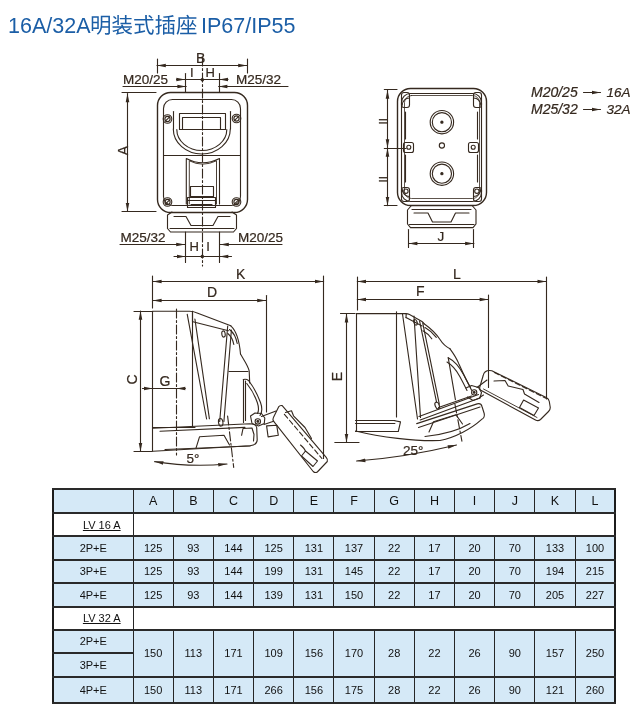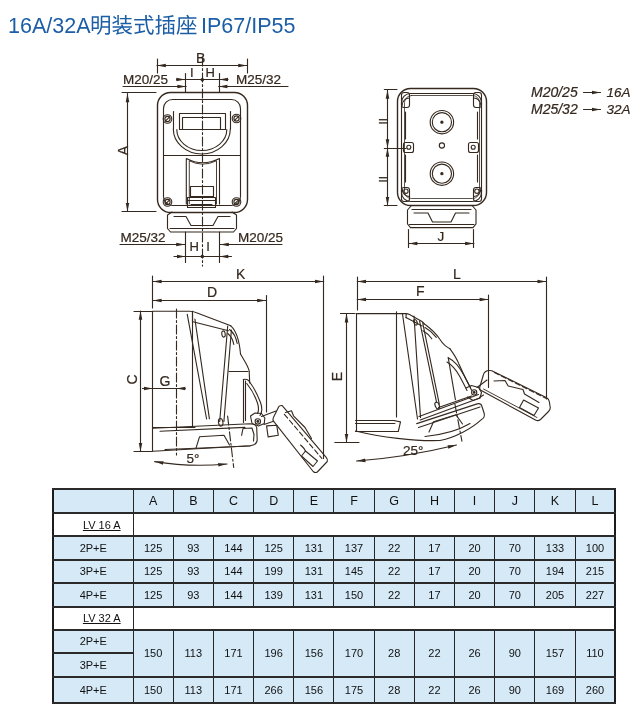--- a/index.html
+++ b/index.html
@@ -337,42 +337,42 @@
         </tr>
         <tr class="w">
           <td class="lbl" style="height:21px;padding-left:17px">LV 32 A</td>
           <td colspan="12"></td>
         </tr>
         <tr>
           <td class="lbl" style="height:21.5px">2P+E</td>
           <td rowspan="2">150</td>
           <td rowspan="2">113</td>
           <td rowspan="2">171</td>
-          <td rowspan="2">196</td>
+          <td rowspan="2">109</td>
           <td rowspan="2">156</td>
           <td rowspan="2">170</td>
           <td rowspan="2">28</td>
           <td rowspan="2">22</td>
           <td rowspan="2">26</td>
           <td rowspan="2">90</td>
           <td rowspan="2">157</td>
-          <td rowspan="2">110</td>
+          <td rowspan="2">250</td>
         </tr>
         <tr>
           <td class="lbl" style="height:21.5px">3P+E</td>
         </tr>
         <tr>
           <td class="lbl" style="height:24.5px">4P+E</td>
           <td>150</td>
           <td>113</td>
           <td>171</td>
           <td>266</td>
           <td>156</td>
           <td>175</td>
           <td>28</td>
           <td>22</td>
           <td>26</td>
           <td>90</td>
-          <td>169</td>
+          <td>121</td>
           <td>260</td>
         </tr>
 </tbody>
     </table>
 </div>
 </body></html>

